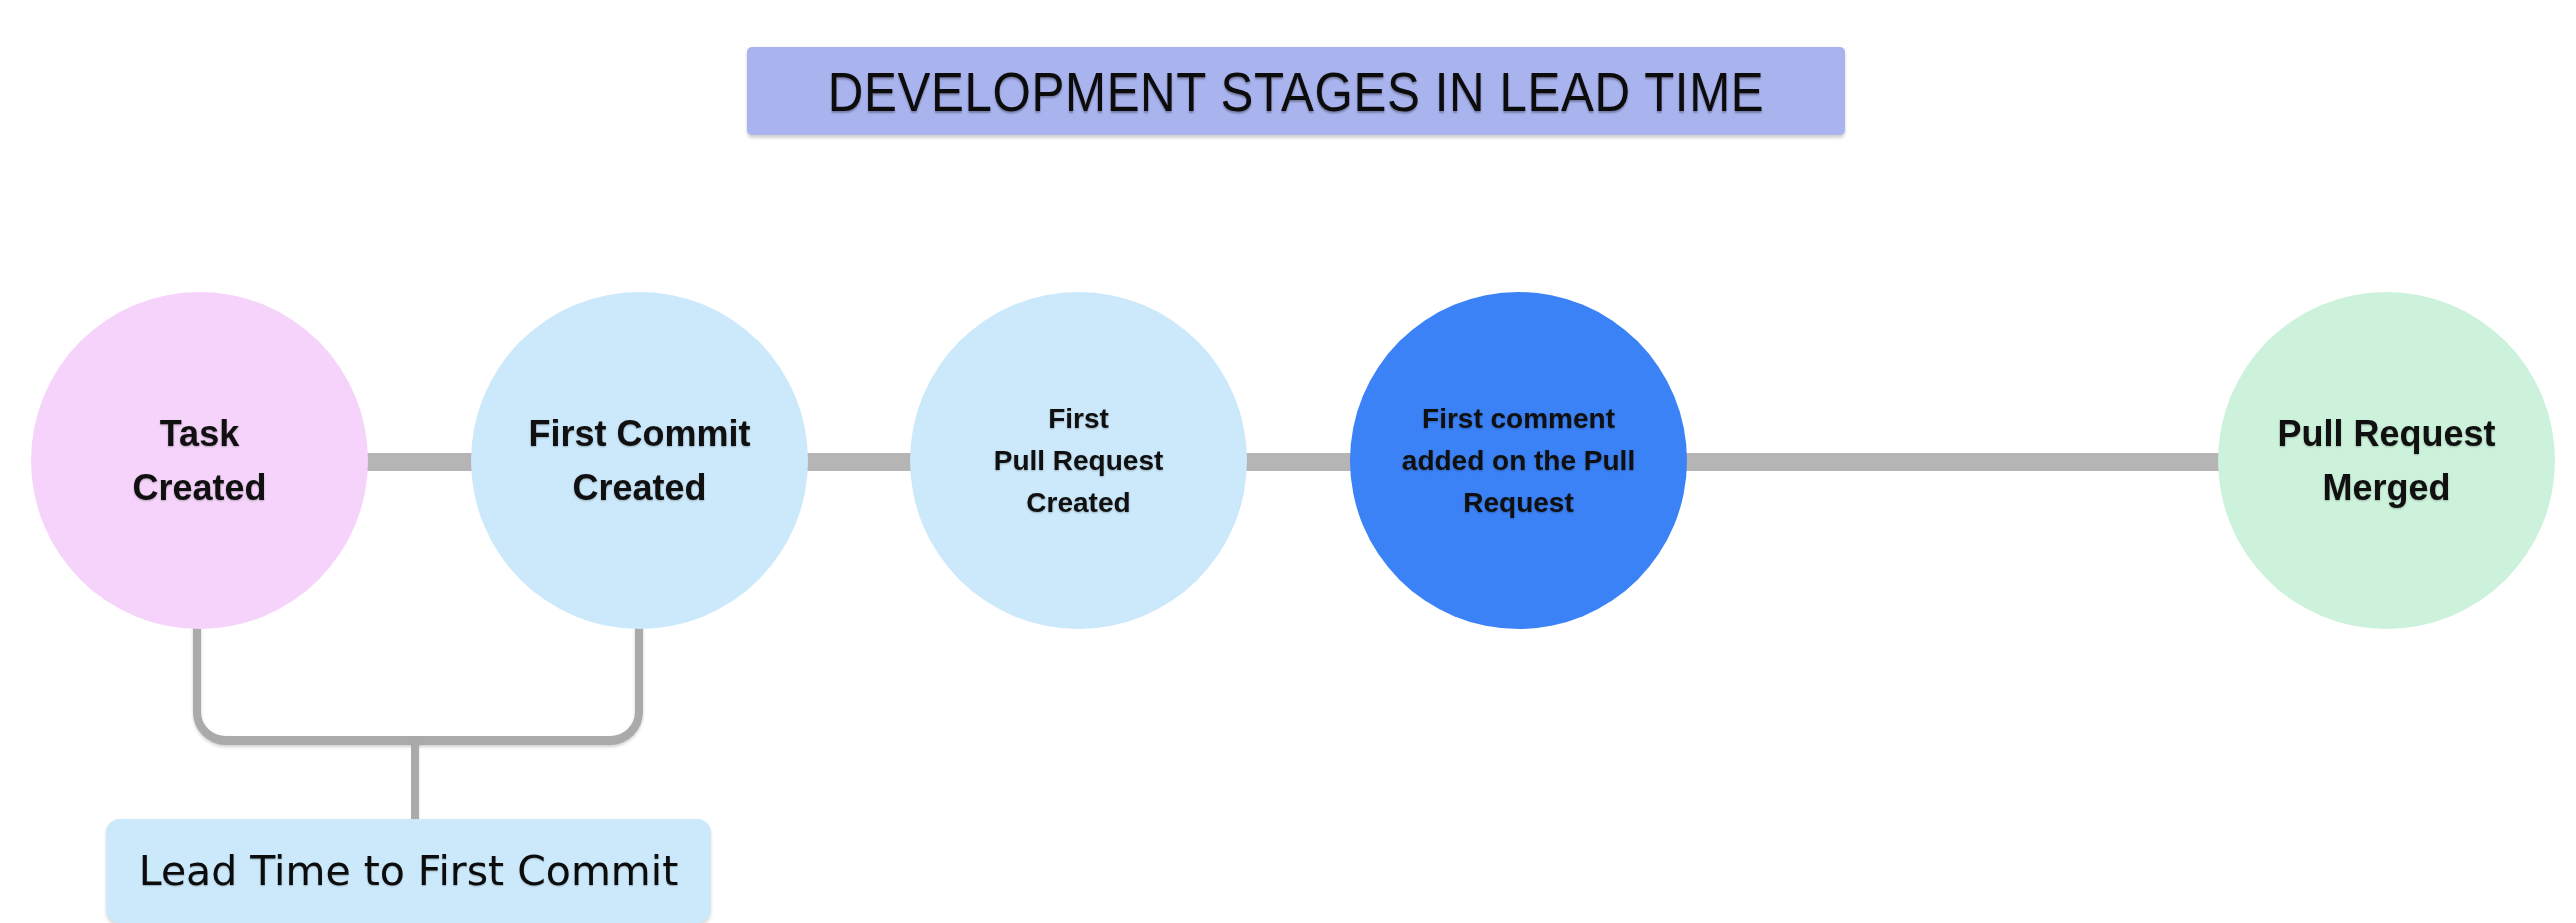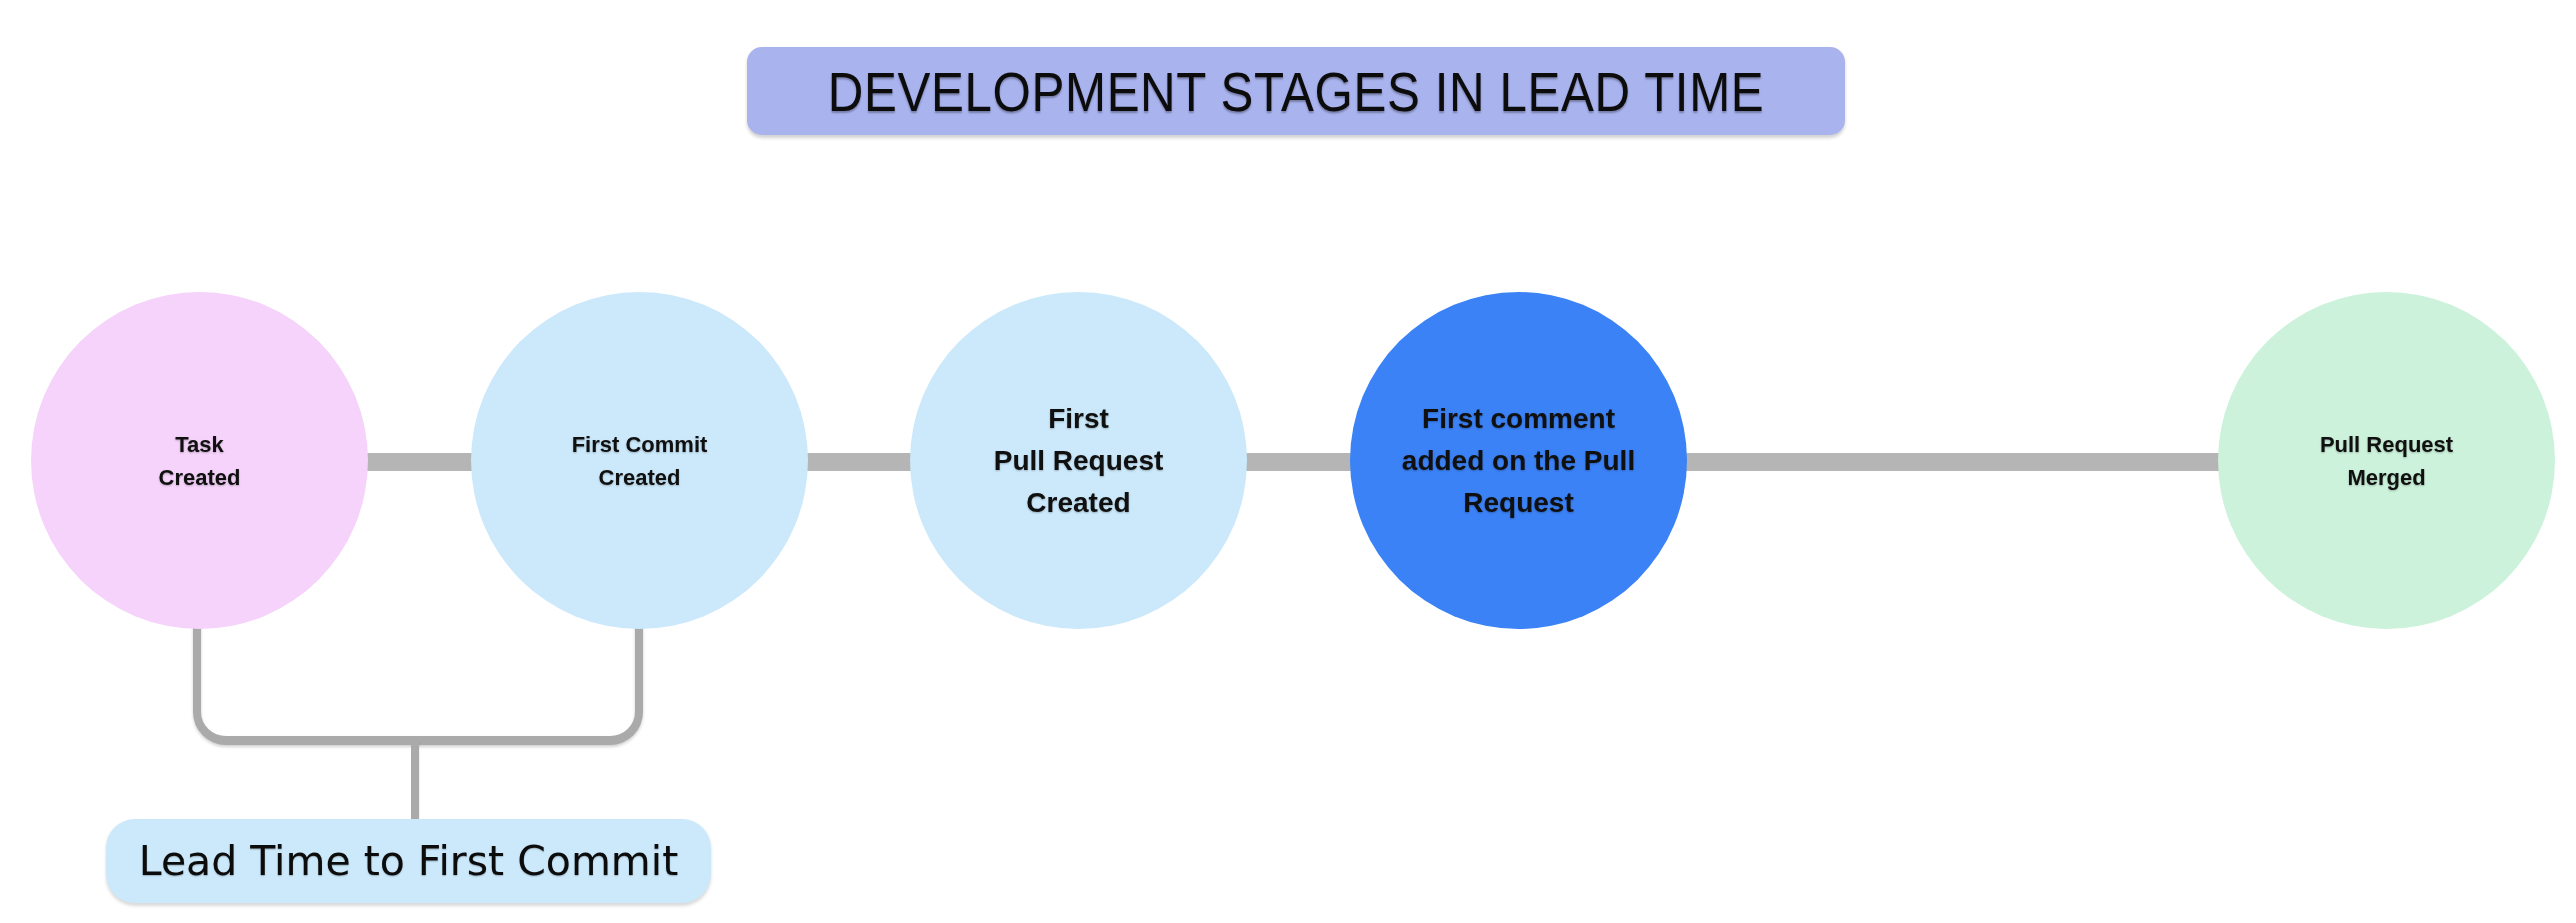--- a/index.html
+++ b/index.html
@@ -11,21 +11,21 @@
     overflow: hidden;
     font-family: "Liberation Sans", sans-serif;
     color: #101010;
   }
 
   
   .title-box {
     position: absolute;
     left: 747px; top: 47px;
     width: 1098px; height: 88px;
-    border-radius: 15px;
+    border-radius: 5px;
     display: flex; align-items: center; justify-content: center;
     box-shadow: 0 2.1px 3.4px rgba(0,0,0,0.18);
   }
   .title-text {
     display: inline-block;
     font-size: 56px;
     font-weight: 400;
     letter-spacing: 0.7px;
     white-space: nowrap;
     transform: scaleX(0.88);
@@ -56,21 +56,21 @@
     text-align: center;
     z-index: 2;
   }
   .st-1 { left: 31px; }
   .st-2 { left: 471px; }
   .st-3 { left: 910px; }
   .st-4 { left: 1350px; }
   .st-5 { left: 1789px; }
   .st-6 { left: 2218px; }
   .stage-label {
-    font-size: 22px;
+    font-size: 36px;
     font-weight: 700;
     line-height: 1.5;
     white-space: pre-line;
     text-shadow: 0 1.4px 2.1px rgba(0,0,0,0.25);
     padding: 0 13.7px;
   }
   .st-3 .stage-label, .st-4 .stage-label, .st-5 .stage-label { font-size: 28px; }
 
   
   .bracket {
@@ -90,22 +90,22 @@
     left: 411px; top: 741px;
     width: 8.2px; height: 80px;
     z-index: 0;
     box-shadow: 1.4px 1.4px 2.1px rgba(0,0,0,0.12);
   }
 
   
   .annotation-box {
     position: absolute;
     left: 106px; top: 819px;
-    width: 605px; height: 84px;
-    border-radius: 29px;
+    width: 605px; height: 104px;
+    border-radius: 14px;
     display: flex; align-items: center; justify-content: center;
     box-shadow: 0 2.1px 3.4px rgba(0,0,0,0.15);
     z-index: 3;
   }
   .annotation-text {
     font-family: "DejaVu Sans", sans-serif;
     font-size: 41px;
     font-weight: 400;
     white-space: nowrap;
     color: #0c0c0c;

